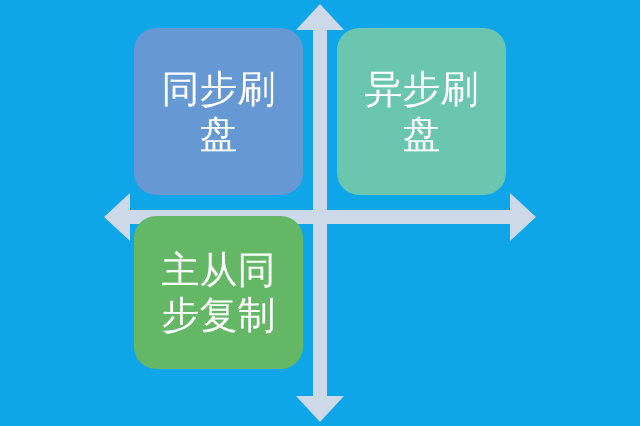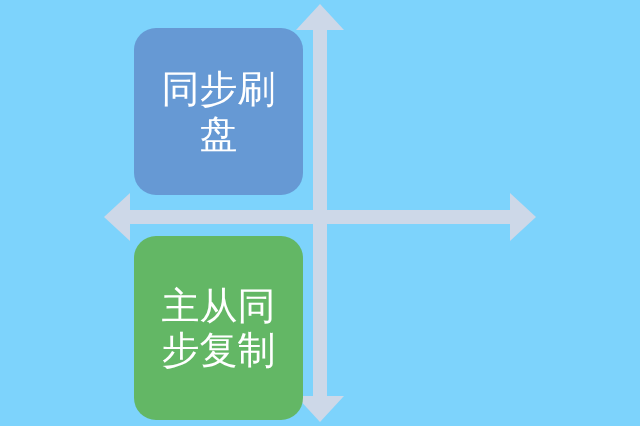--- a/index.html
+++ b/index.html
@@ -42,46 +42,49 @@
     line-height: 1.16;
     letter-spacing: 0px;
     text-align: center;
     width: 114px;
     word-break: break-all;
     font-weight: 400;
   }
 
   #box-tl { left: 134px; top: 28px;  width: 169px; height: 167px; background: #6699D4; }
   #box-tr { left: 337px; top: 28px;  width: 169px; height: 167px; background: #6BC6B0; }
-  #box-bl { left: 134px; top: 236px; width: 169px; height: 184px; background: #63B765; }
+  #box-bl { left: 134px; top: 216px; width: 169px; height: 153px; background: #63B765; }
   #box-br { left: 337px; top: 232px; width: 169px; height: 163px; background: #7FAE52; }
 </style>
 </head>
 <body>
 
-<div id="canvas" style="background: #7dd3fc;">
+<div id="canvas" style="background: #0ea5e9;">
 
   <svg class="axis-svg" viewBox="0 0 640 426">
 
     <rect x="313" y="24" width="14" height="378" fill="#CDD8E8"></rect>
 
     <rect x="120" y="210" width="400" height="14" fill="#CDD8E8"></rect>
 
     <polygon points="320,4 344,30 296,30" fill="#CDD8E8"></polygon>
 
     <polygon points="320,422 344,396 296,396" fill="#CDD8E8"></polygon>
 
     <polygon points="104,217 130,193 130,241" fill="#CDD8E8"></polygon>
 
     <polygon points="536,217 510,193 510,241" fill="#CDD8E8"></polygon>
   </svg>
 
   <div class="qbox" id="box-tl" style="background: rgb(102, 153, 212);">
     <span class="qbox-label" style="color: rgb(255, 255, 255);">同步刷盘</span>
   </div>
 
+  <div class="qbox" id="box-tr" style="background: rgb(107, 198, 176);">
+    <span class="qbox-label" style="color: rgb(255, 255, 255);">异步刷盘</span>
+  </div>
 
   <div class="qbox" id="box-bl" style="background: rgb(99, 183, 101);">
     <span class="qbox-label" style="color: rgb(255, 255, 255);">主从同步复制</span>
   </div>
 
 
 </div>
 
 </body></html>

